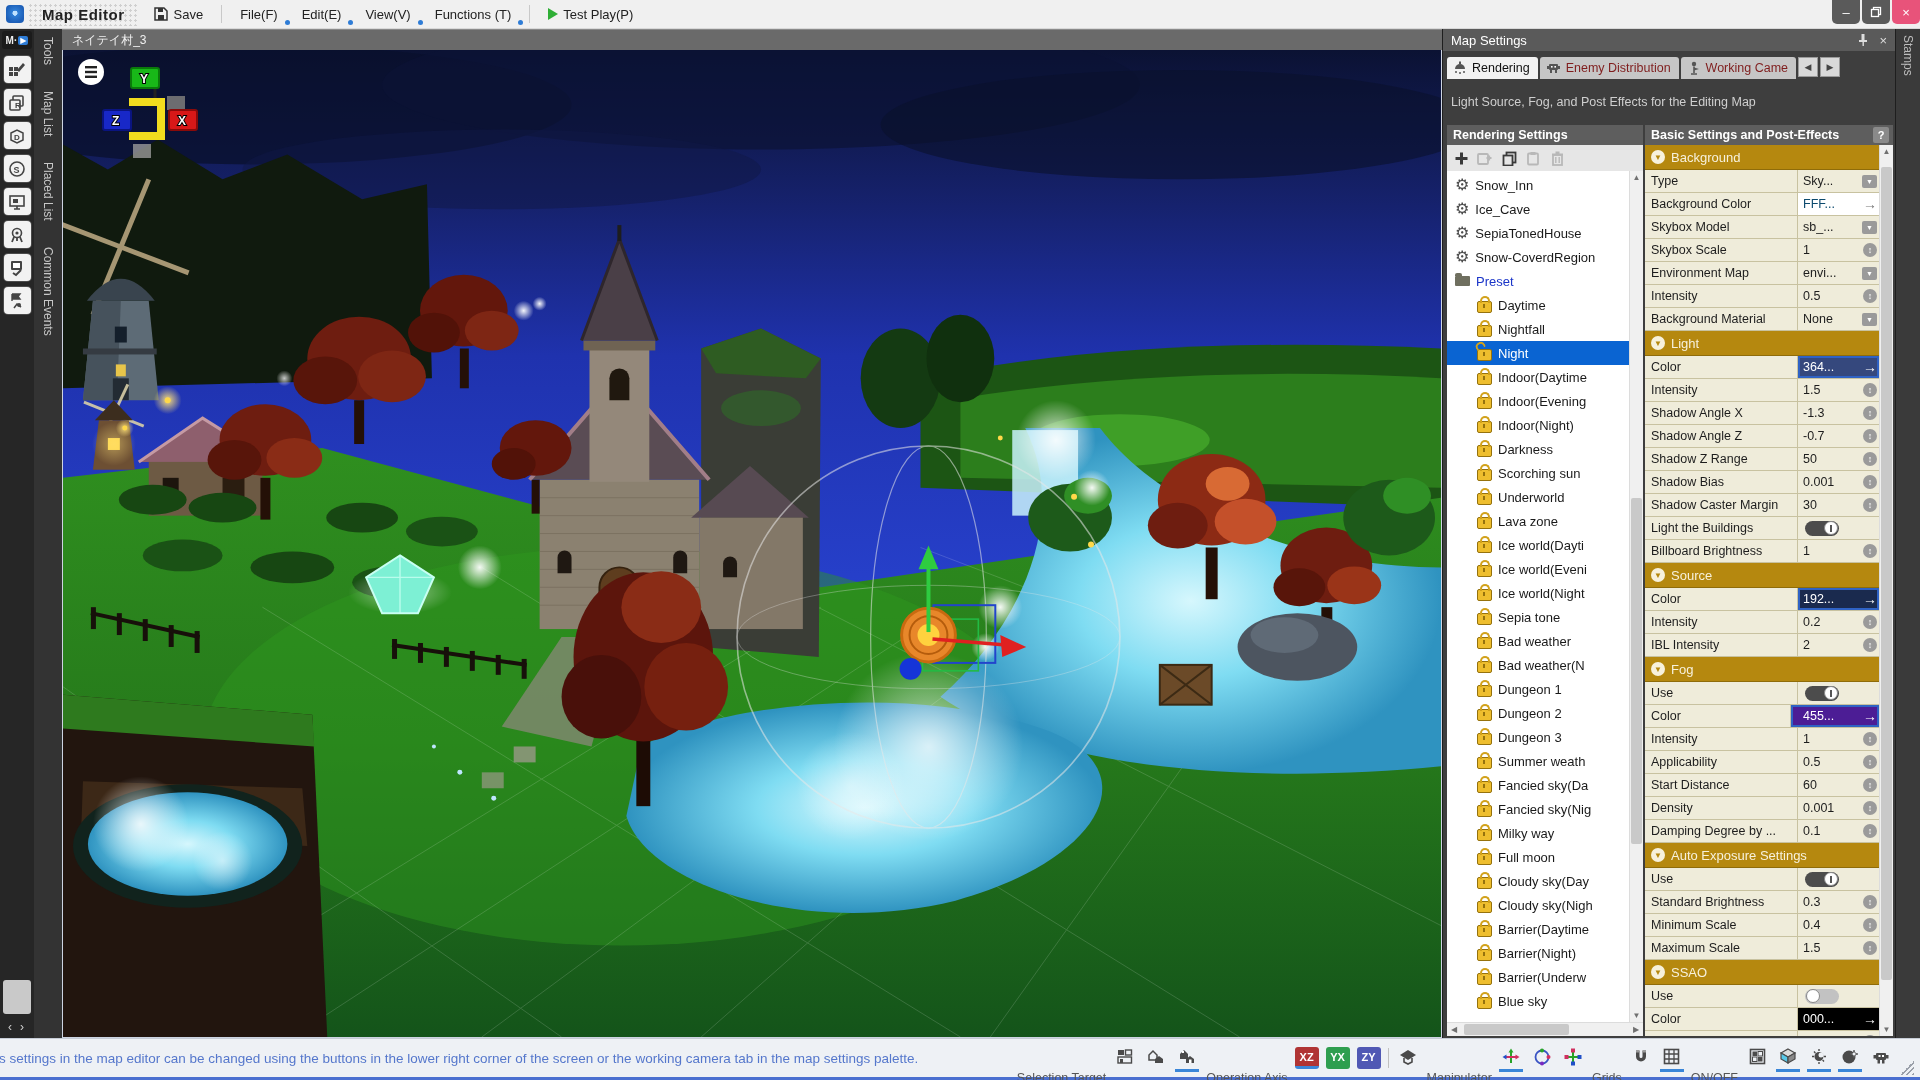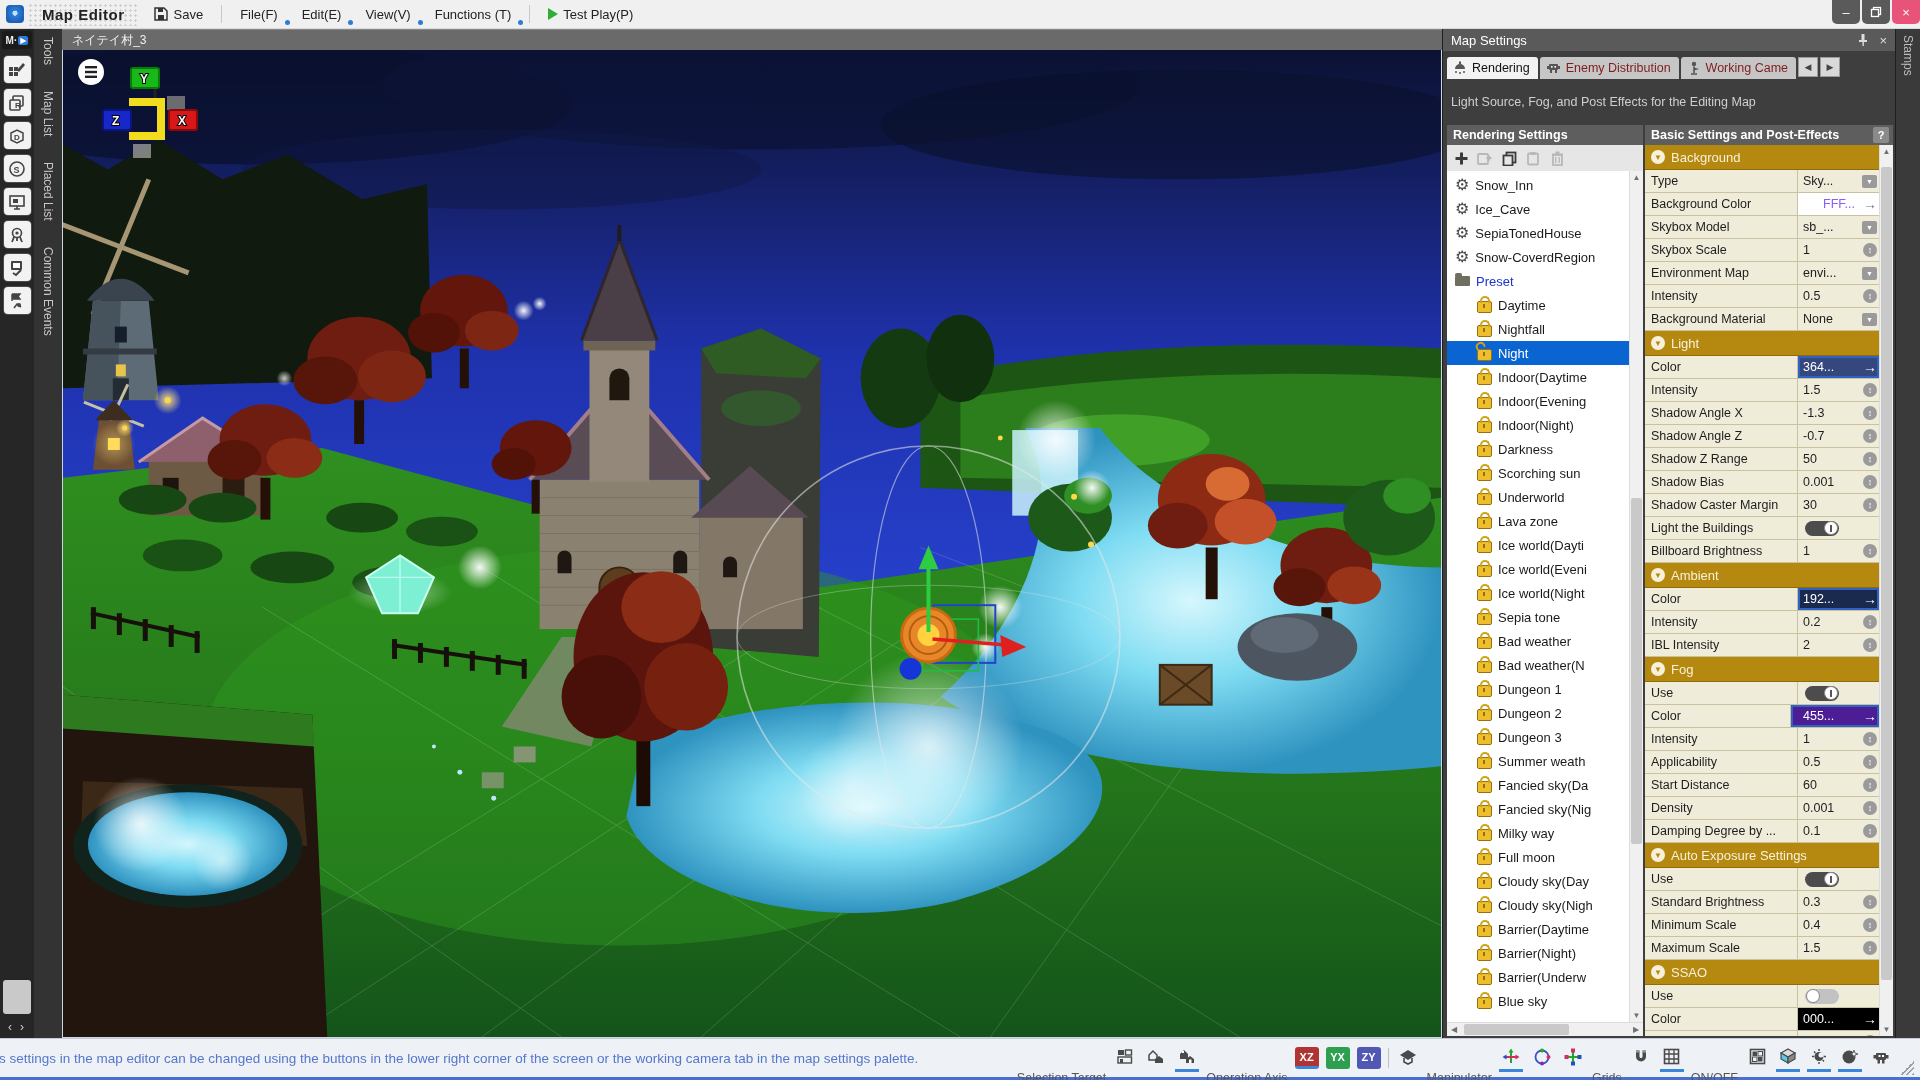--- a/index.html
+++ b/index.html
@@ -776,21 +776,21 @@
                 <div class="prow">
                   <div class="plabel">Type</div>
                   <div class="pvalue">
                     <span class="pv-text">Sky...</span>
                     <span class="ctl-drop">▼</span>
                   </div>
                 </div>
                 <div class="prow">
                   <div class="plabel">Background Color</div>
                   <div class="pvalue" style="background: rgb(255, 255, 255);">
-                    <span class="pv-text" style="color: #8b5cf6; margin-left: 20px;">FFF...</span>
+                    <span class="pv-text" style="color: #0c4a6e;">FFF...</span>
                     <span class="ctl-arrow" style="color: rgb(119, 119, 119);">→</span>
                   </div>
                 </div>
                 <div class="prow">
                   <div class="plabel">Skybox Model</div>
                   <div class="pvalue">
                     <span class="pv-text">sb_...</span>
                     <span class="ctl-drop">▼</span>
                   </div>
                 </div>
@@ -885,21 +885,21 @@
                 </div>
                 <div class="prow">
                   <div class="plabel">Billboard Brightness</div>
                   <div class="pvalue">
                     <span class="pv-text">1</span>
                     <span class="ctl-spin">↕</span>
                   </div>
                 </div>
                 <div class="sec-header">
                   <span class="chev">▼</span>
-                  <span>Ambient</span>
+                  <span>Source</span>
                 </div>
                 <div class="prow">
                   <div class="plabel">Color</div>
                   <div class="pvalue sel" style="background: rgb(26, 42, 78);">
                     <span class="pv-text" style="color: rgb(255, 255, 255);">192...</span>
                     <span class="ctl-arrow" style="color: rgb(255, 255, 255);">→</span>
                   </div>
                 </div>
                 <div class="prow">
                   <div class="plabel">Intensity</div>

